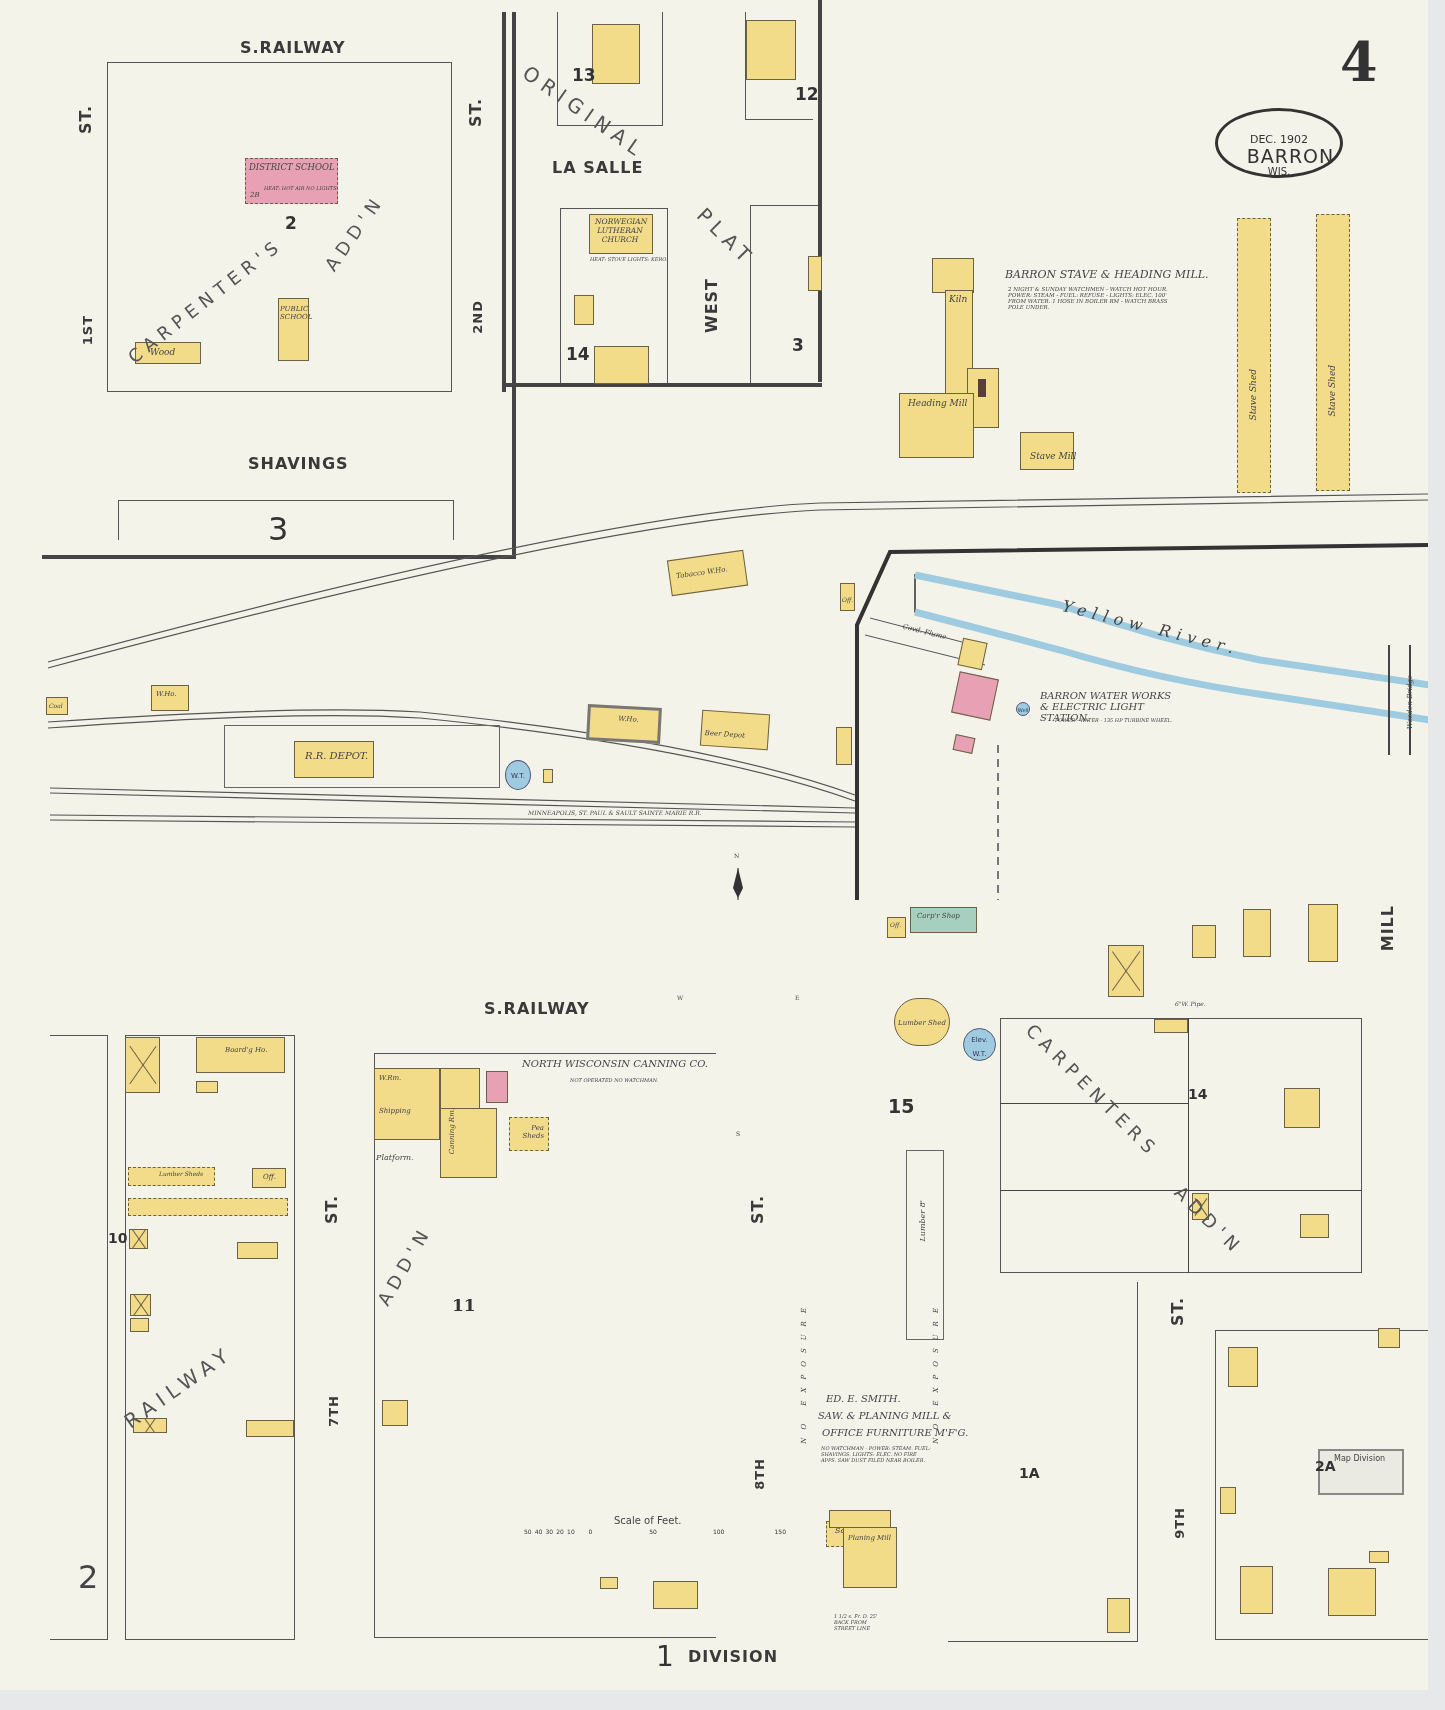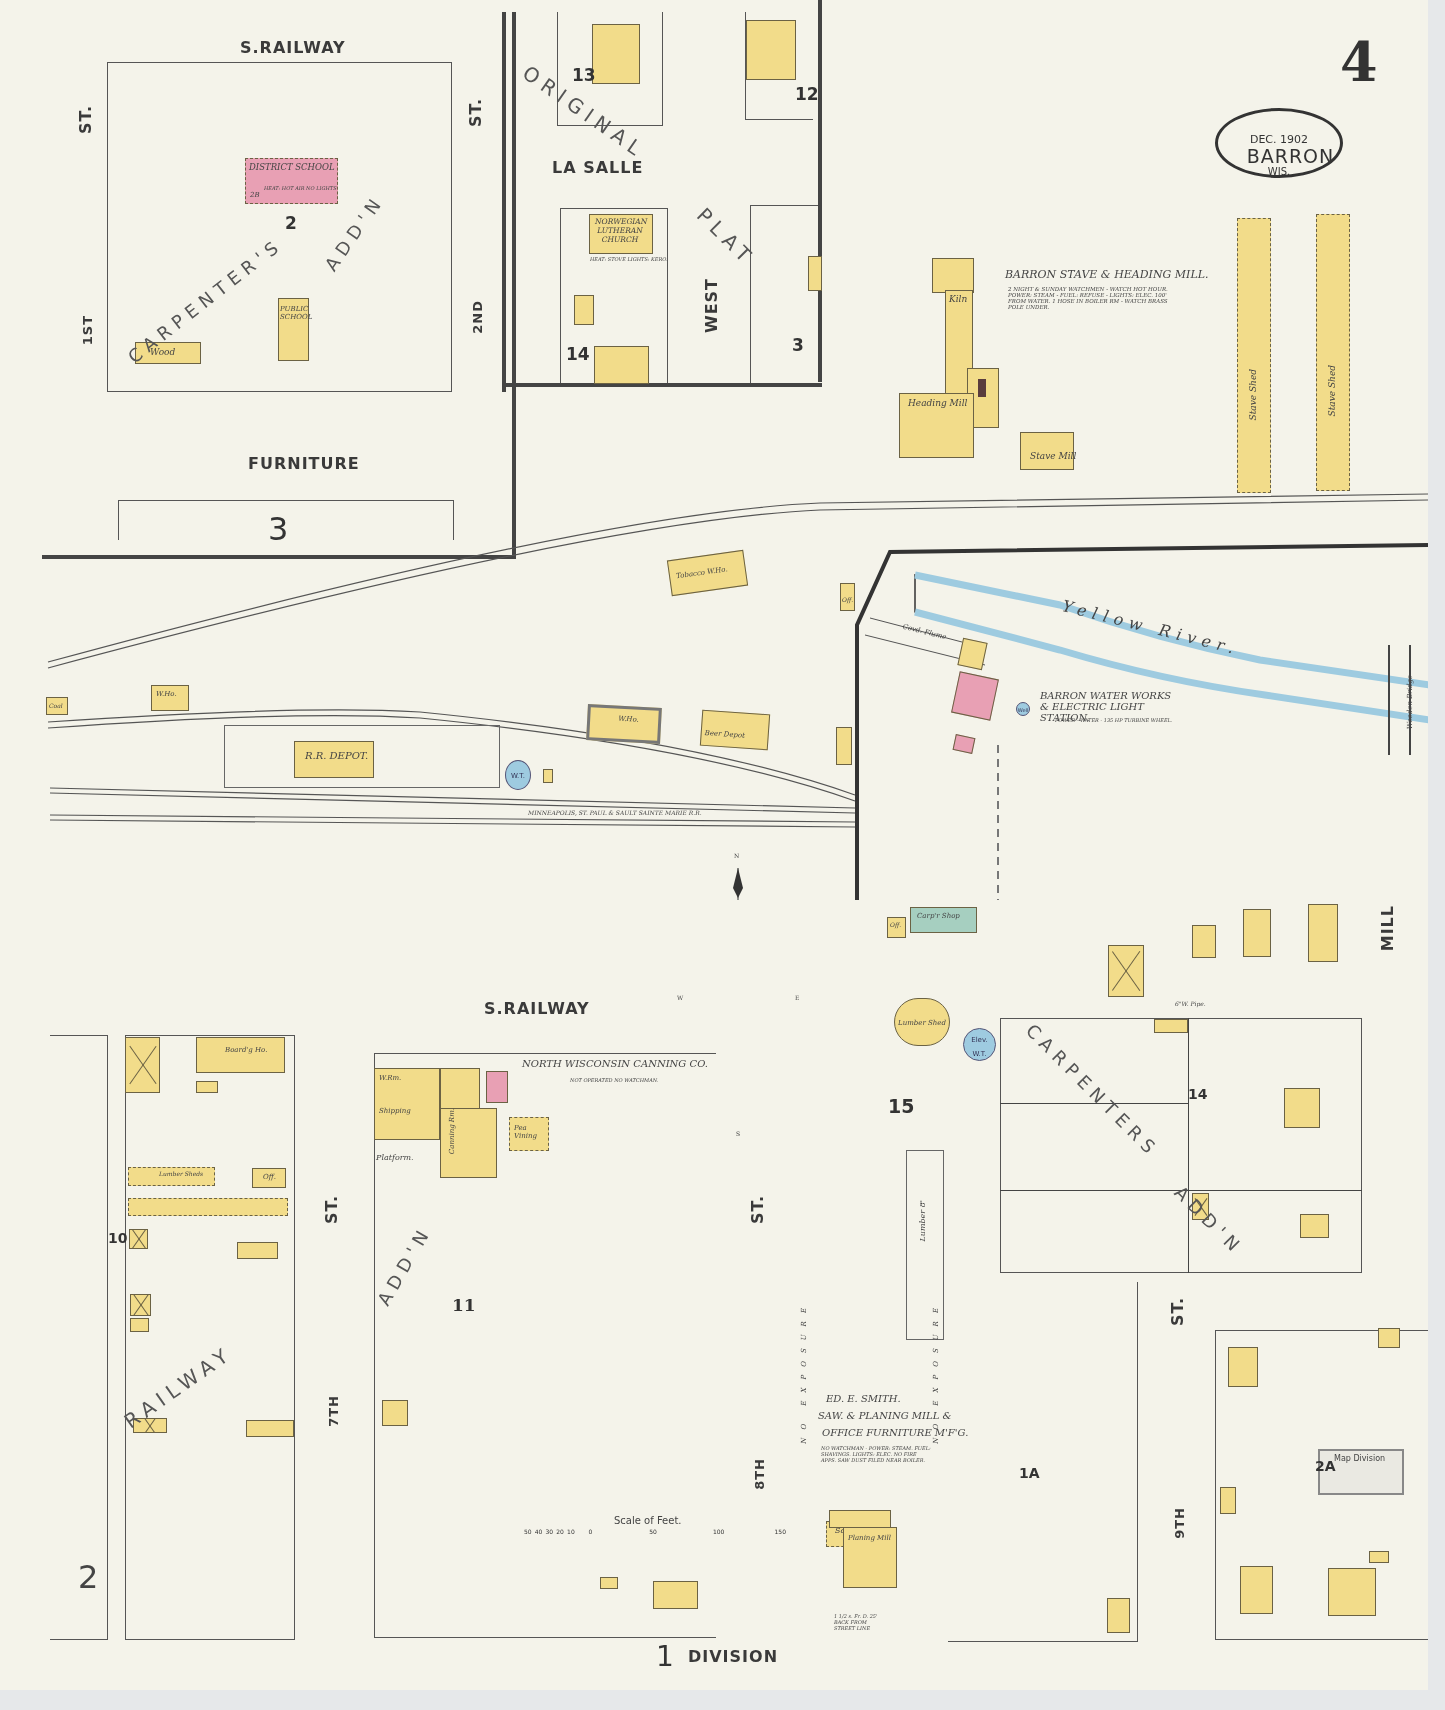--- a/index.html
+++ b/index.html
@@ -4,21 +4,21 @@
 <style>
   html,body{margin:0;padding:0;}
   body{width:1445px;height:1710px;background:#e6e8ea;position:relative;overflow:hidden;font-family:"DejaVu Sans",sans-serif;color:#333;}
   #sheet{position:absolute;left:0;top:0;width:1428px;height:1690px;background:#f4f3ea;}
   .abs{position:absolute;}
   .street{position:absolute;font-family:"DejaVu Sans",sans-serif;font-weight:bold;font-size:16px;color:#3a3a3a;letter-spacing:1px;white-space:nowrap;}
   .vert{writing-mode:vertical-rl;transform:rotate(180deg);}
   .bldg{position:absolute;background:#f2dc8a;border:1.5px solid #6b6244;box-sizing:border-box;}
   .brick{background:#e8a0b4;}
   .stone{background:#a6cfc0;}
-  .dash{border-style:dashed;}
+  .dash{border-style:dashed;text-align:right;}
   .lbl{position:absolute;font-family:"DejaVu Serif",serif;font-style:italic;font-size:9px;color:#444;white-space:nowrap;}
   .blk{position:absolute;font-family:"DejaVu Sans",sans-serif;font-weight:bold;font-size:17px;color:#333;}
   .add{position:absolute;font-family:"DejaVu Sans",sans-serif;font-size:22px;color:#555;letter-spacing:6px;white-space:nowrap;}
   .line{position:absolute;background:#444;}
   .thin{position:absolute;border:1px solid #555;box-sizing:border-box;}
   .tank{position:absolute;border-radius:50%;background:#9ecbe0;border:1px solid #557;box-sizing:border-box;font-size:7px;text-align:center;color:#335;}
   .xbox::before,.xbox::after{content:"";position:absolute;left:50%;top:50%;width:140%;height:1px;background:#6b6244;transform-origin:center;}
   .xbox::before{transform:translate(-50%,-50%) rotate(55deg);}
   .xbox::after{transform:translate(-50%,-50%) rotate(-55deg);}
   .xbox{overflow:hidden;}
@@ -34,21 +34,21 @@
     <div style="font-size:19px;letter-spacing:1px;line-height:20px;padding-left:23px;">BARRON</div>
     <div style="font-size:10px;">WIS.</div>
   </div>
 
   <div class="street" style="left:240px;top:38px;">S.RAILWAY</div>
   <div class="thin" style="left:107px;top:62px;width:345px;height:330px;"></div>
   <div class="street vert" style="left:76px;top:105px;">ST.</div>
   <div class="street vert" style="left:80px;top:315px;font-size:13px;">1ST</div>
   <div class="street vert" style="left:466px;top:98px;">ST.</div>
   <div class="street vert" style="left:470px;top:300px;font-size:13px;">2ND</div>
-  <div class="street" style="left:248px;top:454px;">FURNITURE</div>
+  <div class="street" style="left:248px;top:454px;">SHAVINGS</div>
   <div class="thin" style="left:118px;top:500px;width:336px;height:40px;border-bottom:none;"></div>
   <div class="abs" style="left:268px;top:510px;font-size:32px;color:#333;">3</div>
 
   <div class="bldg brick dash" style="left:245px;top:158px;width:93px;height:46px;">
     <div class="lbl" style="left:3px;top:3px;font-size:8.5px;">DISTRICT SCHOOL</div>
     <div class="lbl" style="left:18px;top:26px;font-size:5px;">HEAT: HOT AIR  NO LIGHTS</div>
     <div class="lbl" style="left:4px;top:32px;font-size:7px;">2B</div>
   </div>
   <div class="bldg" style="left:278px;top:298px;width:31px;height:63px;">
     <div class="lbl" style="left:1px;top:6px;font-size:7px;white-space:normal;width:30px;">PUBLIC SCHOOL</div>
@@ -203,21 +203,21 @@
   <div class="bldg" style="left:440px;top:1068px;width:40px;height:72px;">
     <div class="lbl vert" style="left:6px;top:20px;font-size:7px;">Cooking</div>
   </div>
   <div class="bldg" style="left:440px;top:1068px;width:57px;height:110px;background:transparent;border:none;">
     <div class="bldg" style="left:0;top:0;width:40px;height:90px;"></div>
     <div class="bldg" style="left:0;top:40px;width:57px;height:70px;"></div>
     <div class="lbl vert" style="left:8px;top:40px;font-size:7px;">Canning Rm.</div>
   </div>
   <div class="bldg brick" style="left:486px;top:1071px;width:22px;height:32px;"></div>
   <div class="bldg dash" style="left:509px;top:1117px;width:40px;height:34px;">
-    <div class="lbl" style="left:4px;top:6px;font-size:7px;white-space:normal;width:30px;">Pea Vining</div>
+    <div class="lbl" style="left:4px;top:6px;font-size:7px;white-space:normal;width:30px;">Pea Sheds</div>
   </div>
   <div class="lbl" style="left:376px;top:1153px;font-size:8px;">Platform.</div>
   <div class="blk" style="left:452px;top:1295px;font-family:'DejaVu Serif',serif;">11</div>
   <div class="add" style="left:360px;top:1255px;transform:rotate(-60deg);font-size:18px;">ADD'N</div>
   <div class="bldg" style="left:382px;top:1400px;width:26px;height:26px;"></div>
   <div class="bldg" style="left:653px;top:1581px;width:45px;height:28px;"></div>
   <div class="bldg" style="left:600px;top:1577px;width:18px;height:12px;"></div>
   <div class="street vert" style="left:748px;top:1195px;">ST.</div>
   <div class="street vert" style="left:752px;top:1458px;font-size:13px;">8TH</div>
 

